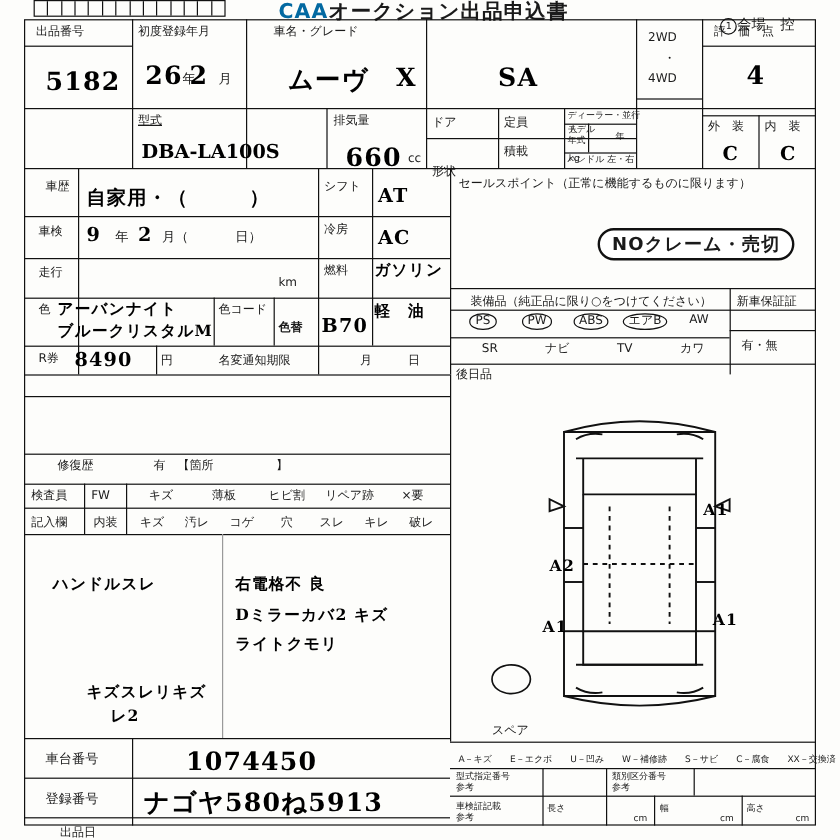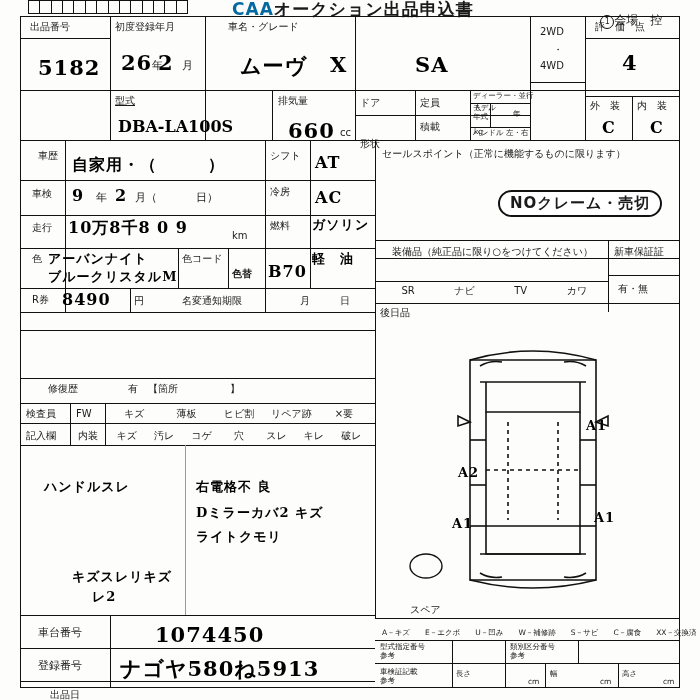--- a/index.html
+++ b/index.html
@@ -163,21 +163,20 @@
   <div class="tx" style="left:32px;top:188px;">車検</div>
   <div class="hw hw-md" style="position:absolute;left:72px;top:186px;">9</div>
   <div class="tx" style="left:96px;top:192px;font-size:11px;">年</div>
   <div class="hw hw-md" style="position:absolute;left:115px;top:186px;">2</div>
   <div class="tx" style="left:135px;top:192px;font-size:11px;">月（</div>
   <div class="tx" style="left:196px;top:192px;font-size:11px;">日）</div>
   <div class="tx" style="left:270px;top:186px;">冷房</div>
   <div class="hw hw-md" style="position:absolute;left:315px;top:188px;">AC</div>
 
   <div class="tx" style="left:32px;top:222px;">走行</div>
-  <div class="hw hw-md" style="position:absolute;left:68px;top:218px;">10万8千8 0 9</div>
   <div class="tx" style="left:232px;top:230px;">km</div>
   <div class="tx" style="left:270px;top:220px;">燃料</div>
   <div class="hw hw-sm" style="position:absolute;left:312px;top:216px;">ガソリン</div>
   <div class="hw hw-sm" style="position:absolute;left:312px;top:250px;">軽　油</div>
 
   <div class="tx" style="left:32px;top:253px;">色</div>
   <div class="hw hw-sm" style="position:absolute;left:48px;top:250px;white-space:pre;line-height:1.35;">アーバンナイト
 ブルークリスタルM</div>
   <div class="tx" style="left:182px;top:253px;">色コード</div>
   <div class="tx" style="left:232px;top:268px;font-weight:bold;">色替</div>
@@ -198,20 +197,27 @@
   <div class="vline" style="left:608px;top:240px;height:72px;"></div>
   <div class="hline" style="left:375px;top:258px;width:305px;"></div>
   <div class="hline" style="left:375px;top:281px;width:233px;"></div>
   <div class="hline" style="left:608px;top:275px;width:72px;"></div>
   <div class="hline" style="left:375px;top:303px;width:305px;"></div>
 
   <div class="tx sm" style="left:392px;top:246px;">装備品（純正品に限り○をつけてください）</div>
   <div class="tx sm" style="left:614px;top:246px;">新車保証証</div>
   <div class="tx" style="left:618px;top:283px;">有・無</div>
 
+  <div style="position:absolute;left:380px;top:261px;width:225px;display:flex;">
+    <span class="tx" style="position:relative;left:0;top:0;flex:1;text-align:center;"><span class="oval">PS</span></span>
+    <span class="tx" style="position:relative;left:0;top:0;flex:1;text-align:center;"><span class="oval">PW</span></span>
+    <span class="tx" style="position:relative;left:0;top:0;flex:1;text-align:center;"><span class="oval">ABS</span></span>
+    <span class="tx" style="position:relative;left:0;top:0;flex:1;text-align:center;"><span class="oval">エアB</span></span>
+    <span class="tx" style="position:relative;left:0;top:0;flex:1;text-align:center;"><span>AW</span></span>
+  </div>
   <div style="position:absolute;left:380px;top:285px;width:225px;display:flex;">
     <span class="tx" style="position:relative;left:0;top:0;flex:1;text-align:center;">SR</span>
     <span class="tx" style="position:relative;left:0;top:0;flex:1;text-align:center;">ナビ</span>
     <span class="tx" style="position:relative;left:0;top:0;flex:1;text-align:center;">TV</span>
     <span class="tx" style="position:relative;left:0;top:0;flex:1;text-align:center;">カワ</span>
   </div>
   <div class="tx" style="left:380px;top:307px;">後日品</div>
 
   <div class="hline" style="left:20px;top:330px;width:355px;"></div>
   <div class="hline" style="left:20px;top:378px;width:355px;"></div>

